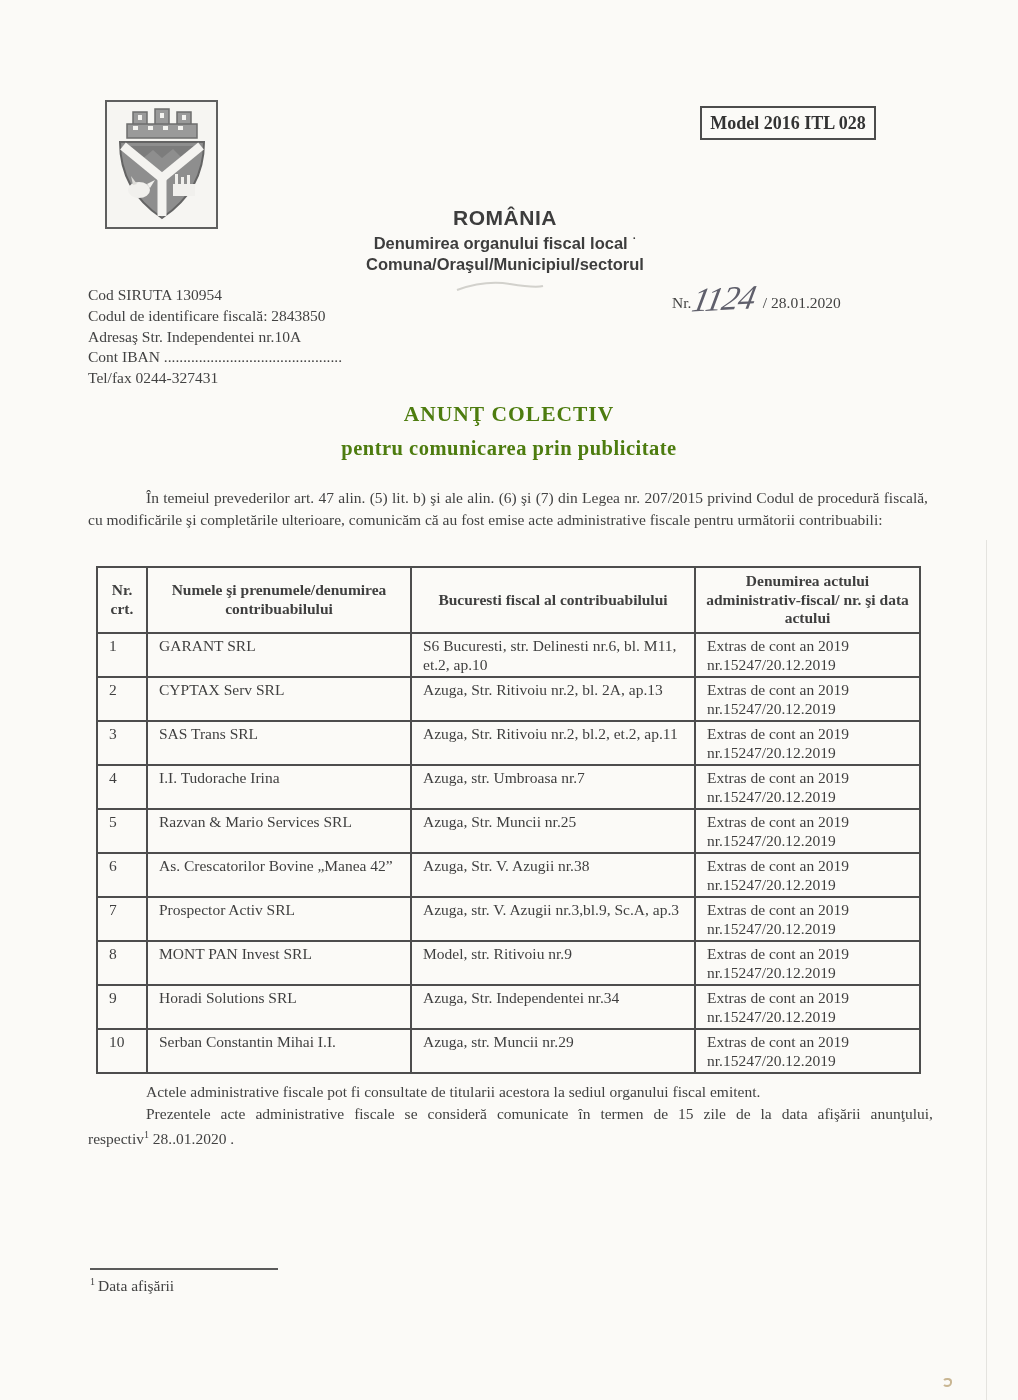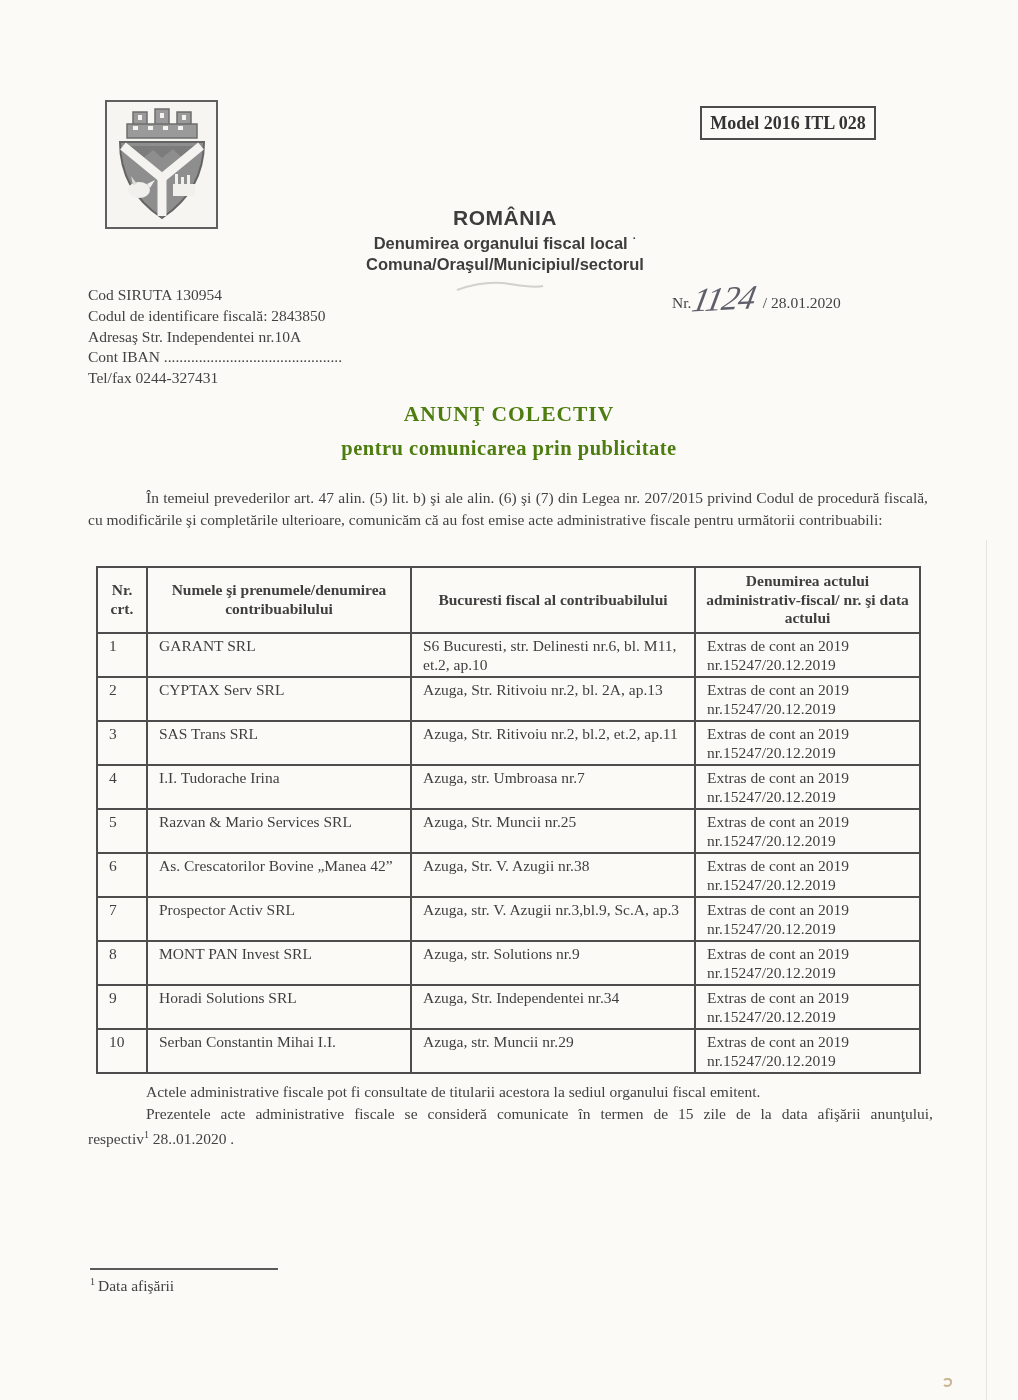--- a/index.html
+++ b/index.html
@@ -242,21 +242,21 @@
         <td>Prospector Activ SRL</td>
         <td>Azuga, str. V. Azugii nr.3,bl.9, Sc.A, ap.3</td>
         <td>
           <span class="act-l1">Extras de cont  an 2019</span>
           <span class="act-l2">nr.15247/20.12.2019</span>
         </td>
       </tr>
       <tr>
         <td class="c-no">8</td>
         <td>MONT PAN Invest SRL</td>
-        <td>Azuga, str. Solutions nr.9</td>
+        <td>Model, str. Ritivoiu nr.9</td>
         <td>
           <span class="act-l1">Extras de cont  an 2019</span>
           <span class="act-l2">nr.15247/20.12.2019</span>
         </td>
       </tr>
       <tr>
         <td class="c-no">9</td>
         <td>Horadi Solutions SRL</td>
         <td>Azuga, Str. Independentei nr.34</td>
         <td>

